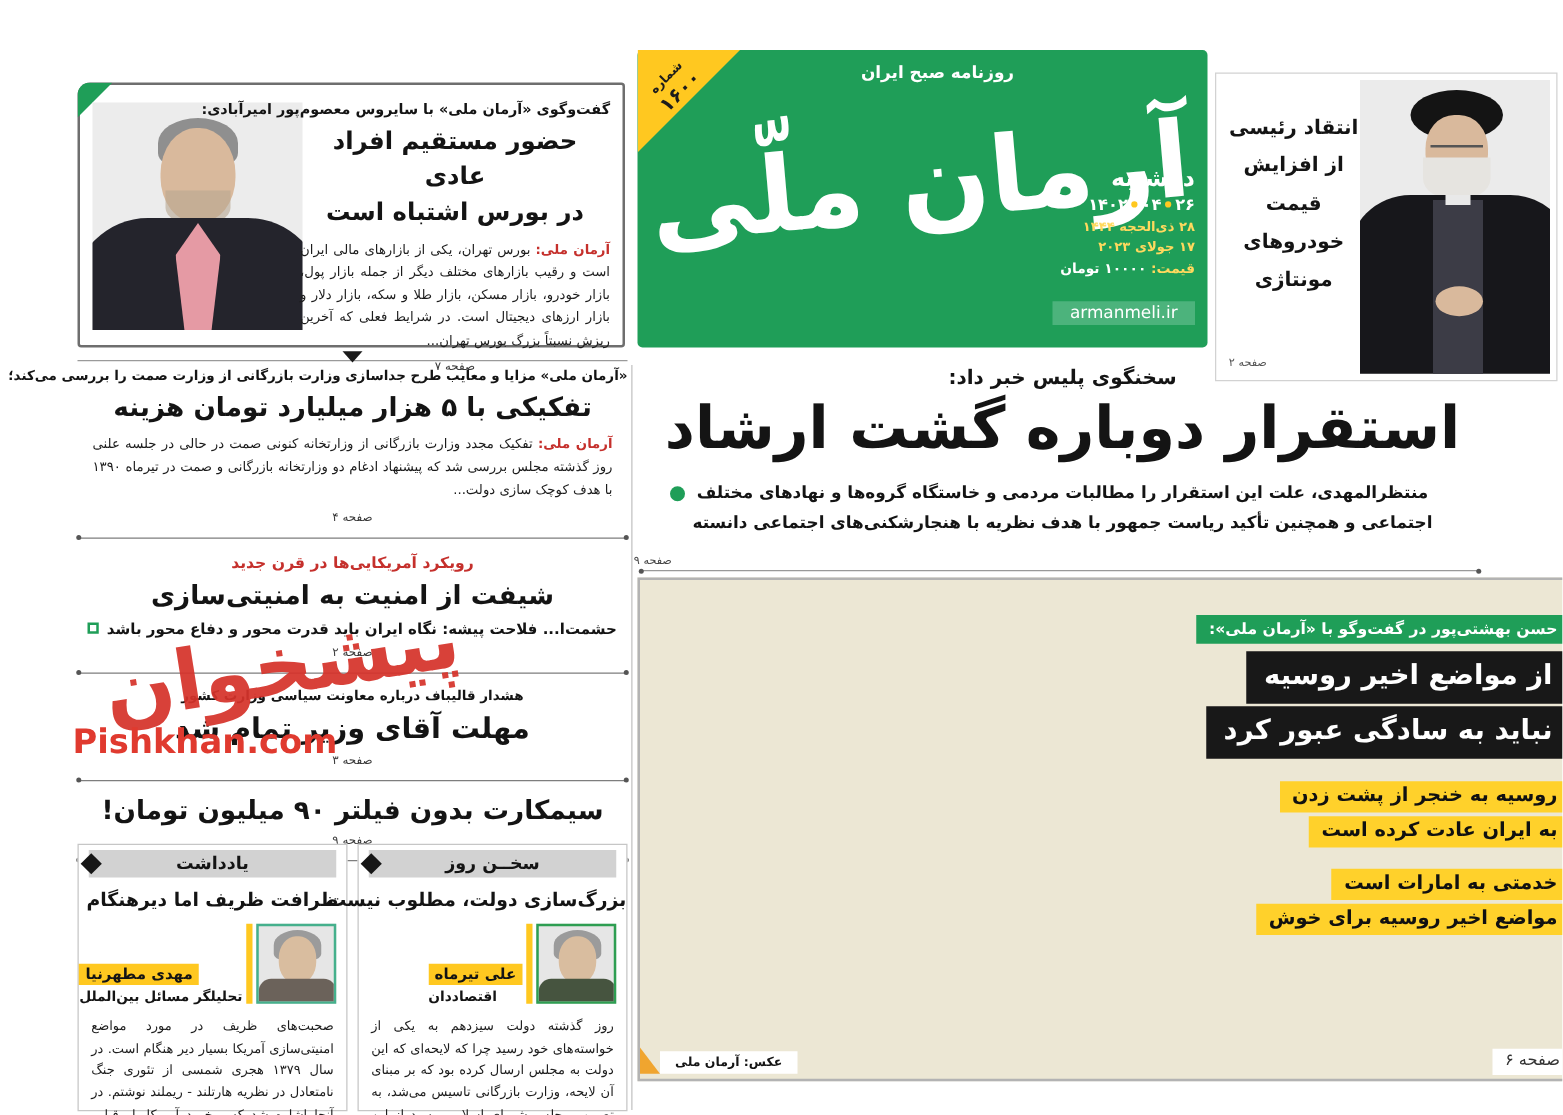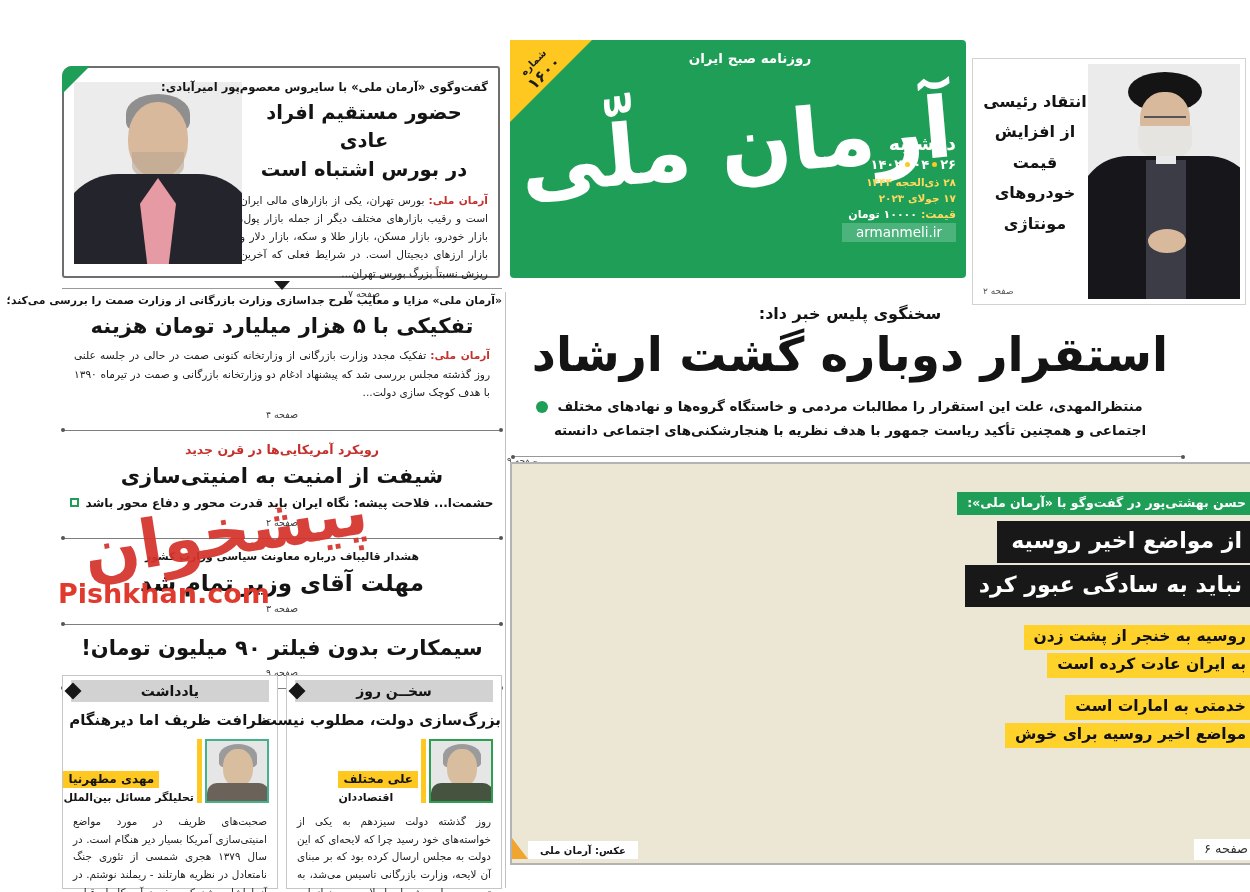--- a/index.html
+++ b/index.html
@@ -40,21 +40,21 @@
   .mast-logo { position:absolute; top:52px; left:0; width:452px; text-align:center;
     color:#fff; font-size:84px; font-weight:900; transform:rotate(-5deg); line-height:1.3; }
   .mast-dates { position:absolute; right:10px; top:92px; width:114px; text-align:right;
     color:#fff; }
   .mast-weekday { font-size:19px; font-weight:900; }
   .mast-datefa { font-size:13px; font-weight:bold; margin-top:3px; white-space:nowrap; }
   .ydot { display:inline-block; width:5px; height:5px; background:#ffc820; border-radius:50%; margin:0 3px 2px; vertical-align:middle; }
   .mast-sub { font-size:10.5px; color:#ffd95e; font-weight:bold; margin-top:4px; white-space:nowrap; }
   .mast-price { font-size:11px; font-weight:bold; margin-top:4px; color:#fff; white-space:nowrap; }
   .price-label { color:#ffd95e; }
-  .mast-site { margin-top:2px; background:#4cb37c; color:#fff; font-size:13.5px;
+  .mast-site { margin-top:20px; background:#4cb37c; color:#fff; font-size:13.5px;
     padding:1px 4px 2px; text-align:center; direction:ltr; }
 
   
   .raisi-box { position:absolute; left:972px; top:58px; width:274px; height:247px;
     background:#fff; border:1px solid #d2d2d2; }
   .raisi-photo { position:absolute; right:5px; top:5px; width:152px; height:235px; background:#ebebeb; overflow:hidden; }
   .rp-turban { position:absolute; left:40px; top:8px; width:74px; height:40px; background:#141414; border-radius:50%; }
   .rp-face { position:absolute; left:52px; top:28px; width:50px; height:58px; background:#d9b99c; border-radius:46%; }
   .rp-beard { position:absolute; left:50px; top:62px; width:54px; height:34px; background:#e6e4e0; border-radius:0 0 50% 50%; }
   .rp-glasses { position:absolute; left:56px; top:44px; width:42px; height:10px; border-bottom:2px solid #555; }
@@ -69,21 +69,21 @@
   
   .vline { position:absolute; left:505px; top:292px; width:1px; height:596px; background:#c2c2c2; }
   .top-sep { position:absolute; left:62px; top:288px; width:440px; border-top:1px solid #9a9a9a; }
   .pointer-down { position:absolute; left:274px; top:281px; width:0; height:0;
     border-left:8px solid transparent; border-right:8px solid transparent; border-top:9px solid #1a1a1a; }
   .hr-photo { position:absolute; left:512px; top:456px; width:672px; border-top:1px solid #999; }
   .hr-photo::before, .hr-photo::after { content:""; position:absolute; top:-2.5px; width:4px; height:4px; background:#555; border-radius:50%; }
   .hr-photo::before { right:-1px; } .hr-photo::after { left:-1px; }
 
   
-  .police { position:absolute; left:515px; top:304px; width:670px; text-align:center; }
+  .police { position:absolute; left:515px; top:292px; width:670px; text-align:center; }
   .police-kicker { font-size:16px; font-weight:900; }
   .police-headline { font-size:47px; font-weight:900; margin-top:4px; white-space:nowrap; }
   .police-lead { position:relative; margin:12px auto 0; max-width:632px; font-size:13.5px;
     font-weight:bold; line-height:1.8; text-align:center; }
   .lead-dot { position:absolute; left:2px; top:7px; width:12px; height:12px; border-radius:50%; background:#1f9e58; }
   .police-page { position:absolute; left:-8px; top:152px; font-size:9px; color:#444; }
 
   
   .leftcol { position:absolute; left:62px; top:294px; width:440px; text-align:center; }
   .story-kicker { font-size:10.8px; font-weight:bold; white-space:nowrap; }
@@ -327,21 +327,21 @@
     </div>
     <div class="nb-headline">بزرگ‌سازی دولت، مطلوب نیست</div>
     <div class="nb-author">
       <div class="nb-photo green">
         <div class="np-hair"></div>
         <div class="np-head"></div>
         <div class="np-shoulders dark"></div>
       </div>
       <div class="nb-ybar"></div>
       <div class="nb-names">
-        <div class="nb-name">علی مختلف</div>
+        <div class="nb-name">علی تیرماه</div>
         <div class="nb-role">اقتصاددان</div>
       </div>
     </div>
     <p class="nb-body">روز گذشته دولت سیزدهم به یکی از خواسته‌های خود رسید چرا که لایحه‌ای که این دولت به مجلس ارسال کرده بود که بر مبنای آن لایحه، وزارت بازرگانی تاسیس می‌شد، به تصویب مجلس شورای اسلامی رسید از این منظر تشکیل وزارت بازرگانی...</p>
 
   </div>
 
 </div>
 
 </body></html>

